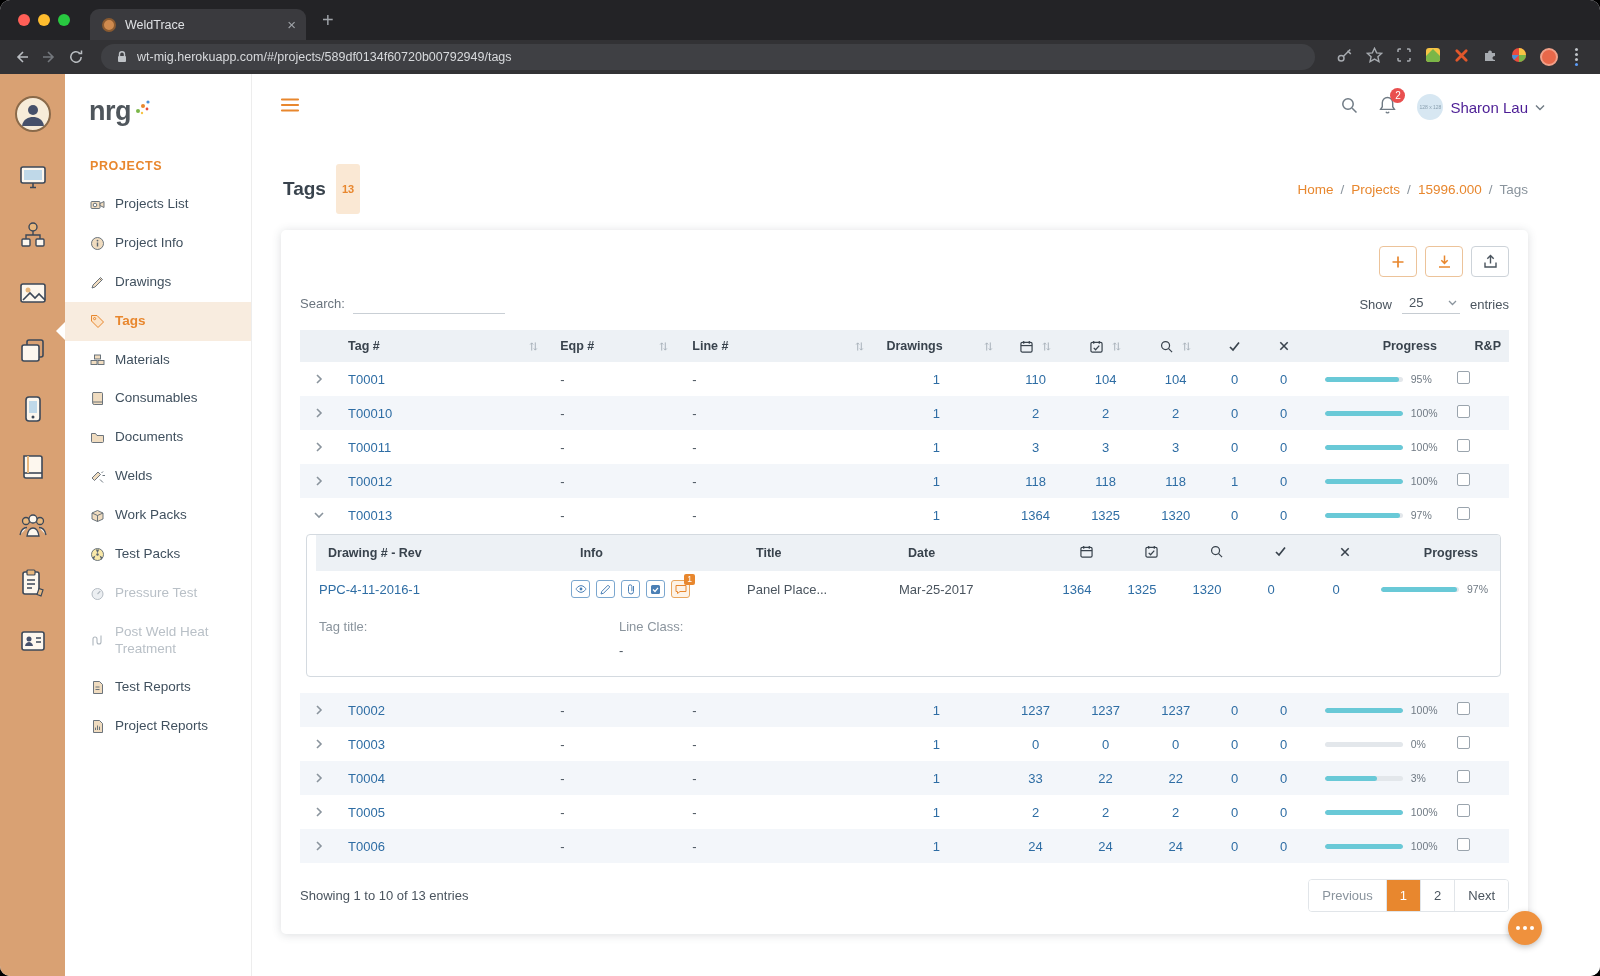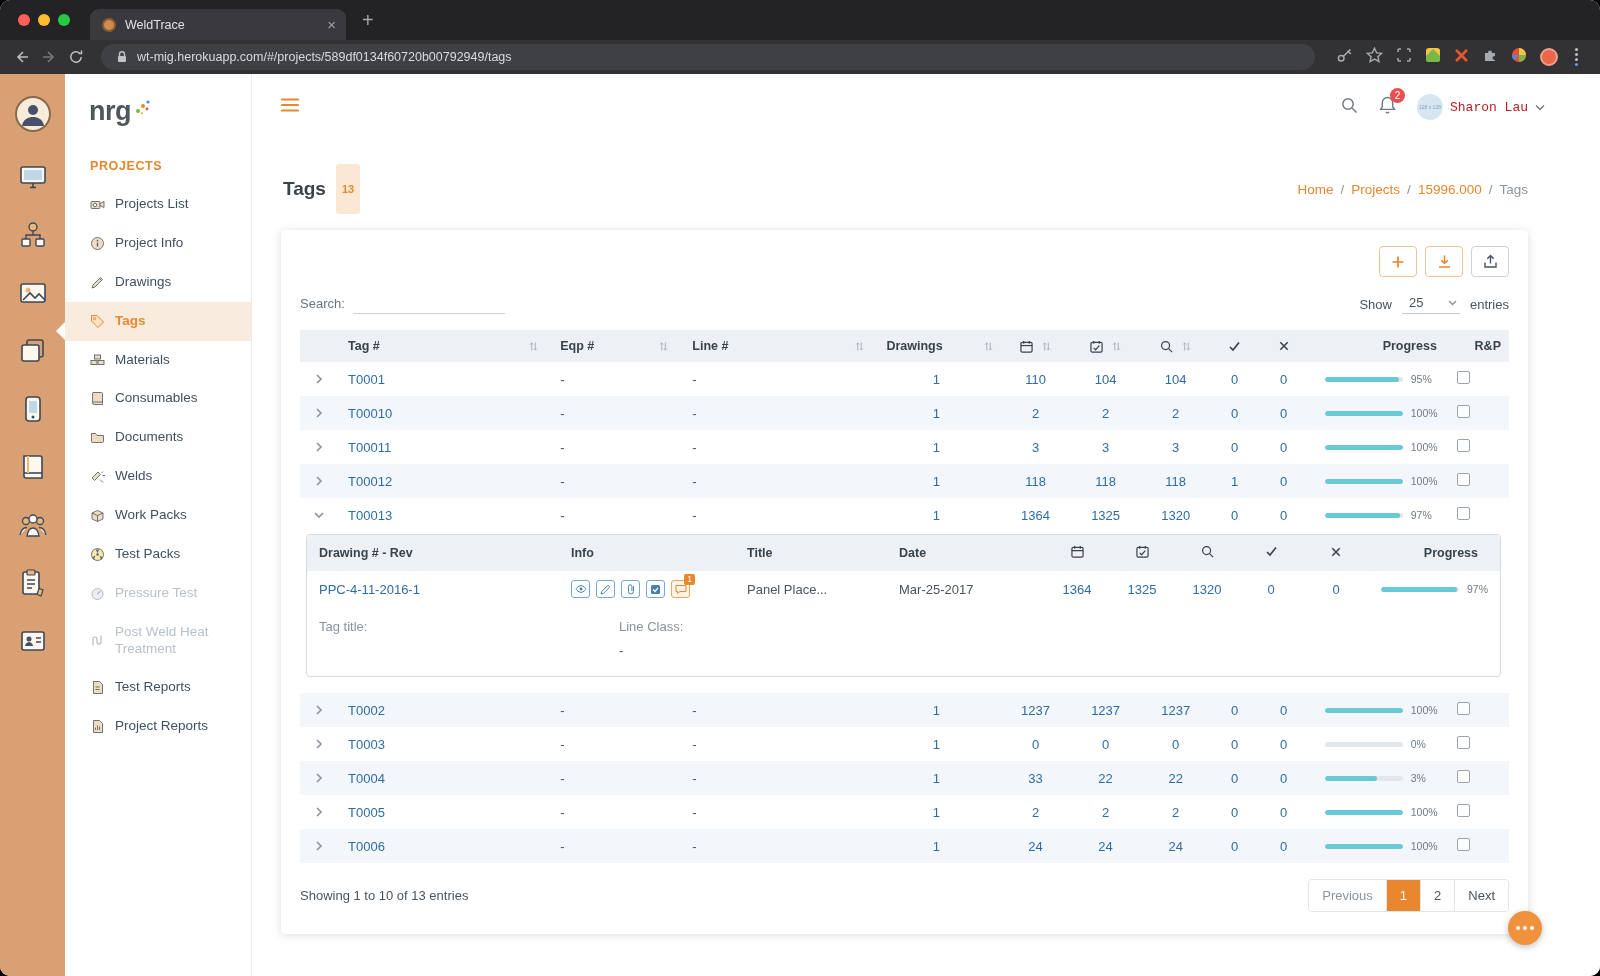--- a/index.html
+++ b/index.html
@@ -6,21 +6,21 @@
   html,body { width:1600px; height:976px; background:#000; overflow:hidden;
               font-family:"Liberation Sans", sans-serif; }
   .window { width:1600px; height:976px; background:#fff; border-radius:10px; overflow:hidden;
             display:flex; flex-direction:column; }
 
   
   .tabstrip { height:40px; background:#232326; display:flex; align-items:center; padding-left:18px; flex:0 0 auto; }
   .traffic { display:flex; gap:8px; margin-right:20px; }
   .light { width:12px; height:12px; border-radius:50%; display:inline-block; }
   .light.red{background:#ff5f57;} .light.yellow{background:#febc2e;} .light.green{background:#28c840;}
-  .tab { width:256px; height:31px; background:#3a3a3e; border-radius:9px 9px 0 0; align-self:flex-end;
+  .tab { width:216px; height:31px; background:#3a3a3e; border-radius:9px 9px 0 0; align-self:flex-end;
          display:flex; align-items:center; padding:0 10px 0 12px; gap:9px; }
   .favicon { width:14px; height:14px; border-radius:50%; background:#cf8a4e; border:2px solid #8a5a30; flex:0 0 auto; }
   .tab-title { flex:1; color:#dfe1e4; font-size:12.5px; white-space:nowrap; overflow:hidden; }
   .tab-close { color:#9fa3a8; font-size:15px; line-height:1; }
   .newtab { color:#9fa3a8; font-size:20px; margin-left:16px; line-height:1; }
   .toolbar { height:34px; background:#323235; display:flex; align-items:center; padding:0 12px 0 14px; gap:11px; flex:0 0 auto; }
   .navbtn { display:flex; align-items:center; }
   .urlbar { flex:1; height:26px; background:#3f4044; border-radius:13px; display:flex; align-items:center;
             padding:0 14px; gap:8px; margin:0 10px 0 6px; min-width:0; }
   .url-text { color:#d8dadd; font-size:12.5px; white-space:nowrap; overflow:hidden; }
@@ -52,21 +52,21 @@
   .menu-item.disabled { color:#b9c0c7; }
 
   .main { flex:1; display:flex; flex-direction:column; background:#fff; min-width:0; position:relative; }
   .topbar { height:66px; display:flex; align-items:center; padding:0 55px 0 28px; flex:0 0 auto; }
   .topbar-right { margin-left:auto; display:flex; align-items:center; gap:20px; }
   .bell-wrap { position:relative; }
   .bell-badge { position:absolute; top:-7px; right:-8px; background:#e94f4f; color:#fff; font-size:10px;
                 min-width:15px; height:15px; border-radius:8px; display:flex; align-items:center; justify-content:center; padding:0 3px; }
   .avatar { width:26px; height:26px; border-radius:50%; background:#d7e7f2; display:flex; align-items:center;
             justify-content:center; font-size:5px; color:#8aa0b0; }
-  .user-name { color:#b91c1c; font-size:13px;font-family:Liberation Mono, monospace; }
+  .user-name { color:#4c1d95; font-size:15px; }
   .user-cluster { display:flex; align-items:center; gap:7px; }
 
   .content { flex:1; padding:16px 72px 0 29px; min-width:0; }
   .heading-row { display:flex; align-items:center; margin:8px 0 16px 2px; }
   .page-title { font-size:19px; font-weight:bold; color:#39434d; }
   .count-badge { background:#fae8d4; color:#e8872e; font-size:11px; font-weight:bold; border-radius:3px;
                  padding:19px 6px; margin-left:10px; }
   .breadcrumb { margin-left:auto; font-size:13.5px; display:flex; gap:7px; align-items:center; }
   .crumb { color:#e8872e; text-decoration:none; }
   .crumb-sep { color:#8a949d; }
@@ -103,21 +103,21 @@
   .pcell { display:flex; align-items:center; gap:8px; padding-left:8px; }
   .pbar { width:78px; height:5px; background:#e3e7eb; border-radius:3px; position:relative; overflow:hidden; flex:0 0 auto; }
   .pfill { position:absolute; left:0; top:0; height:100%; background:#69c9d7; border-radius:3px; }
   .pct { font-size:10.5px; color:#707a84; }
   .rp-box { width:13px; height:13px; border:1px solid #9aa4ad; border-radius:2px; background:#fff; display:inline-block; margin-left:4px; }
 
   
   .exp-cell { padding:2px 8px 16px 6px !important; }
   .subbox { border:1px solid #d4dae0; border-radius:4px; overflow:hidden; }
   .sub-grid { display:grid; grid-template-columns:252px 176px 152px 158px 64px 66px 64px 64px 66px 1fr; align-items:center; }
-  .sub-head { background:#edf1f5; }
+  .sub-head { background:#edf1f5;margin-left:9px; }
   .sub-head > div { padding:10px 12px; font-size:12.5px; font-weight:bold; color:#39434d; }
   .sub-head .cc, .sub-row .cc { text-align:center; }
   .sub-row > div { padding:9px 12px; font-size:13px; color:#4a545e; }
   .info-icons { display:flex; gap:6px; align-items:center; }
   .mini-btn { width:19px; height:18px; border:1px solid #7ba7cf; border-radius:3px; background:#fff;
               display:flex; align-items:center; justify-content:center; position:relative; }
   .mini-btn.warm { border-color:#e8a65e; background:#fdf3e7; }
   .mini-badge { position:absolute; top:-7px; right:-6px; background:#e8872e; color:#fff; font-size:8.5px;
                 border-radius:2px; padding:1px 3px; line-height:1.1; }
   .sub-pcell { display:flex; align-items:center; gap:8px; justify-content:flex-end; padding-right:14px !important; }

